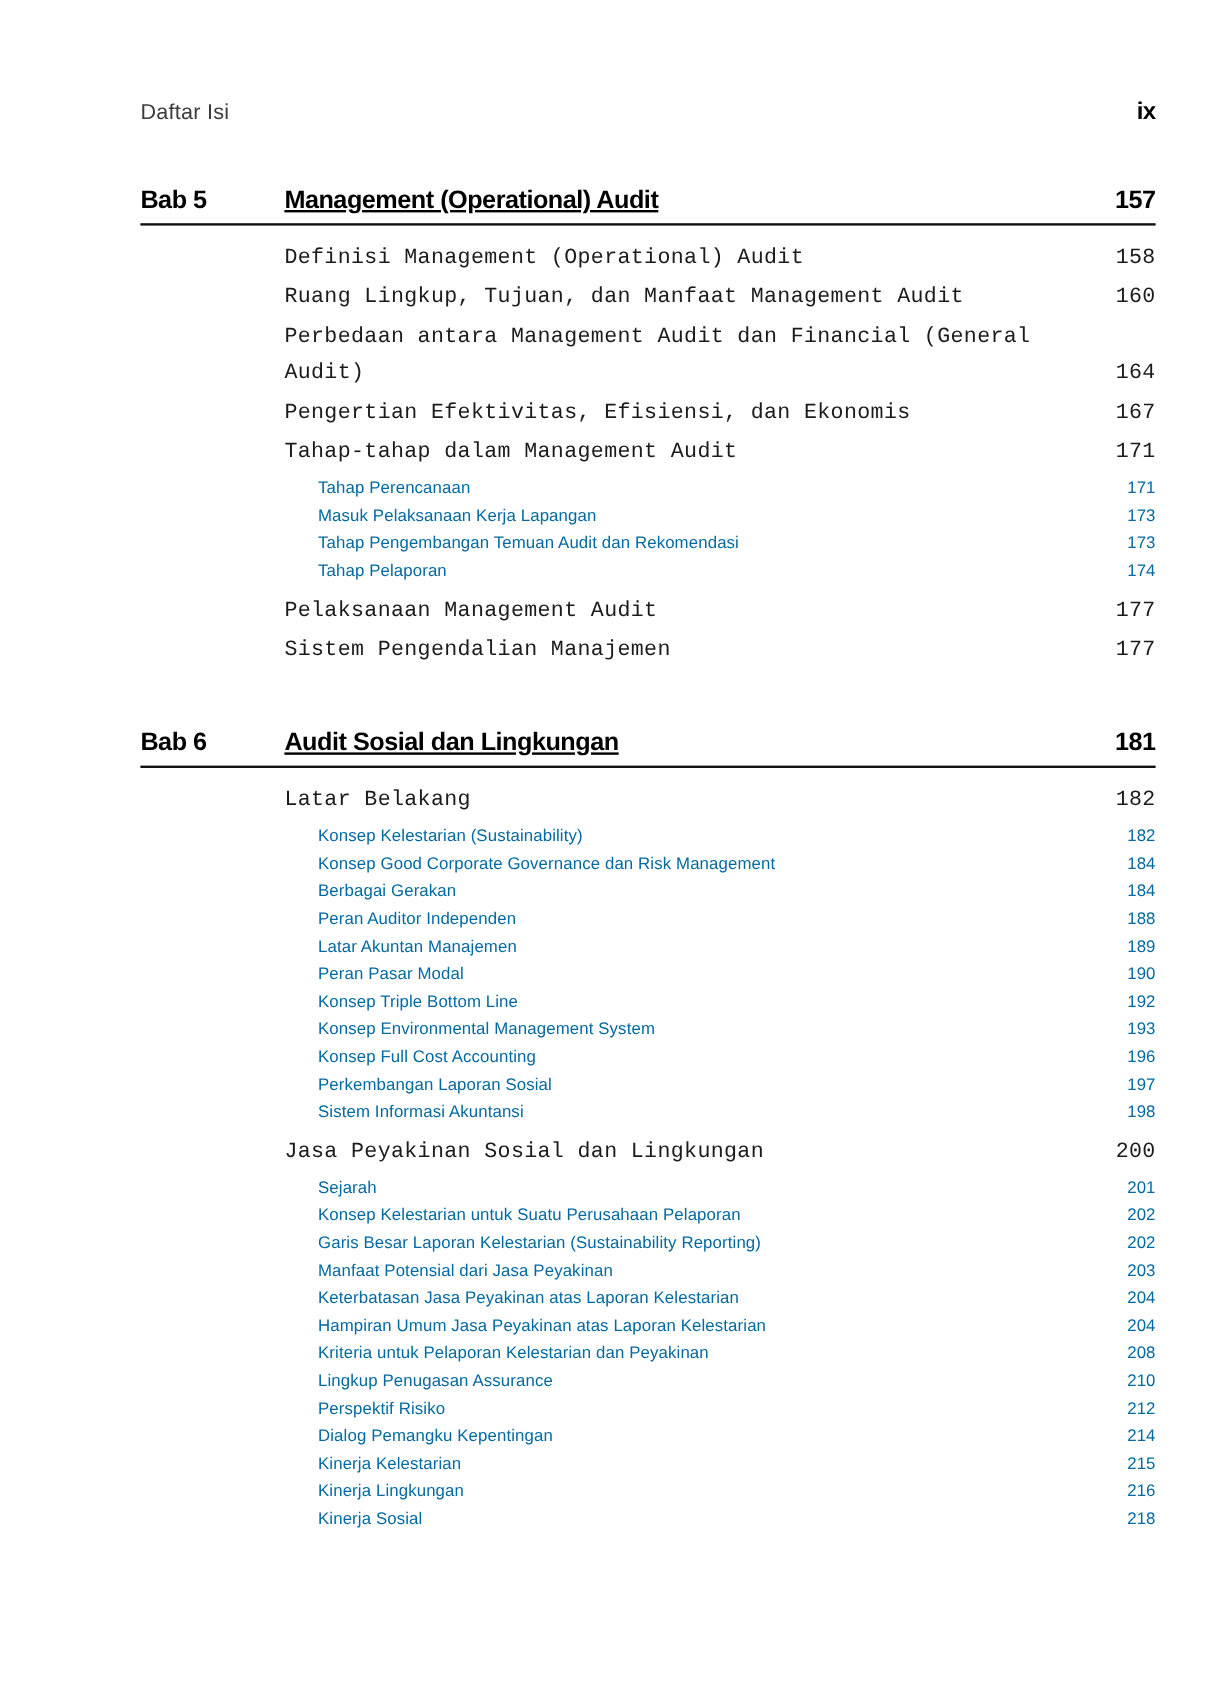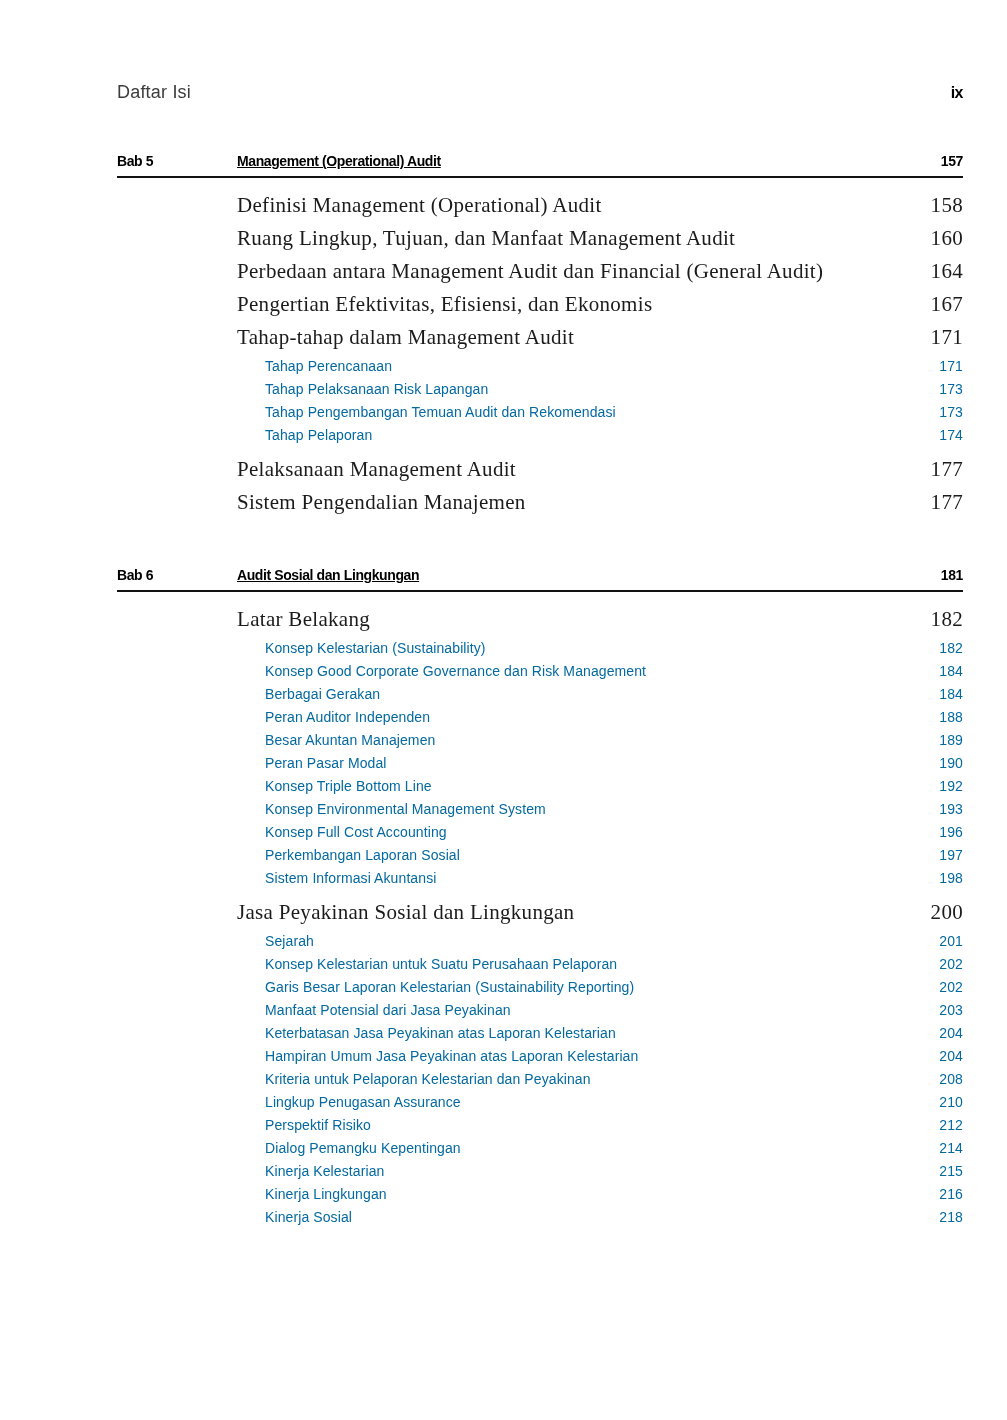--- a/index.html
+++ b/index.html
@@ -22,35 +22,35 @@
     display: flex;
     justify-content: space-between;
     align-items: baseline;
   }
   .running-title {
     font-size: 18px;
     color: #3c3c3c;
     letter-spacing: 0.2px;
   }
   .folio {
-    font-size: 16px;
+    font-size: 20px;
     font-weight: bold;
     color: #000000;
     letter-spacing: -0.5px;
   }
   .chapter {
     margin-top: 50px;
   }
   .chapter-head {
     display: flex;
     align-items: baseline;
     border-bottom: 2.5px solid #121212;
     padding-bottom: 7px;
     font-weight: bold;
-    font-size: 14px;
+    font-size: 21px;
     color: #000000;
     letter-spacing: -0.4px;
   }
   .chap-label {
     flex: none;
     width: 120px;
   }
   .chap-title {
     flex: 1;
     text-decoration: underline;
@@ -67,22 +67,22 @@
     align-items: flex-end;
   }
   .row-text { flex: 1; }
   .row-page {
     flex: none;
     min-width: 60px;
     text-align: right;
   }
   .row.l1 {
     margin-left: 120px;
-    font-family: Liberation Serif, serif;
-    font-size: 21px;
+    font-family: Liberation Mono, monospace;
+    font-size: 18px;
     line-height: 30px;
     color: #1b1b1b;
     letter-spacing: 0.3px;
     margin-bottom: 3px;
   }
   .row.l2 {
     margin-left: 148px;
     font-size: 14px;
     line-height: 23px;
     color: #0369a1;
@@ -133,21 +133,21 @@
     <span class="row-page">171</span>
   </div>
 
   <div class="row l2">
     <span class="row-text">Tahap Perencanaan</span>
     <span class="row-page">171</span>
   </div>
 
 
   <div class="row l2">
-    <span class="row-text">Tahap Pelaksanaan Risk Lapangan</span>
+    <span class="row-text">Masuk Pelaksanaan Kerja Lapangan</span>
     <span class="row-page">173</span>
   </div>
 
   <div class="row l2">
     <span class="row-text">Tahap Pengembangan Temuan Audit dan Rekomendasi</span>
     <span class="row-page">173</span>
   </div>
 
   <div class="row l2">
     <span class="row-text">Tahap Pelaporan</span>
@@ -193,21 +193,21 @@
     <span class="row-page">184</span>
   </div>
 
 
   <div class="row l2">
     <span class="row-text">Peran Auditor Independen</span>
     <span class="row-page">188</span>
   </div>
 
   <div class="row l2">
-    <span class="row-text">Besar Akuntan Manajemen</span>
+    <span class="row-text">Latar Akuntan Manajemen</span>
     <span class="row-page">189</span>
   </div>
 
   <div class="row l2">
     <span class="row-text">Peran Pasar Modal</span>
     <span class="row-page">190</span>
   </div>
 
   <div class="row l2">
     <span class="row-text">Konsep Triple Bottom Line</span>

